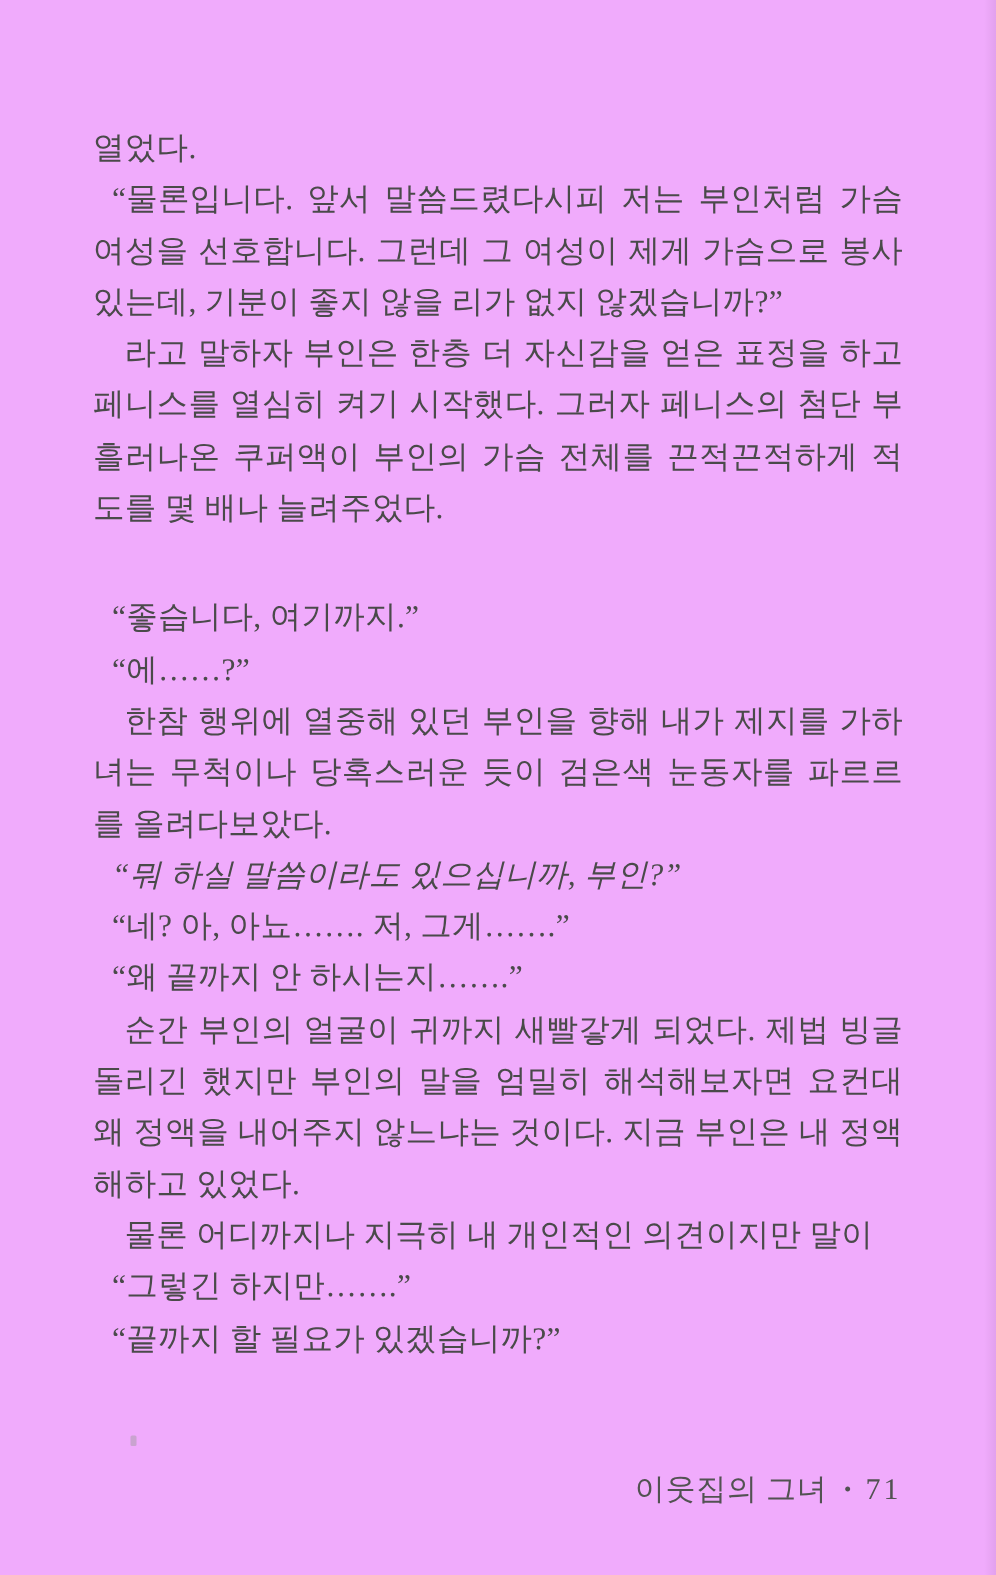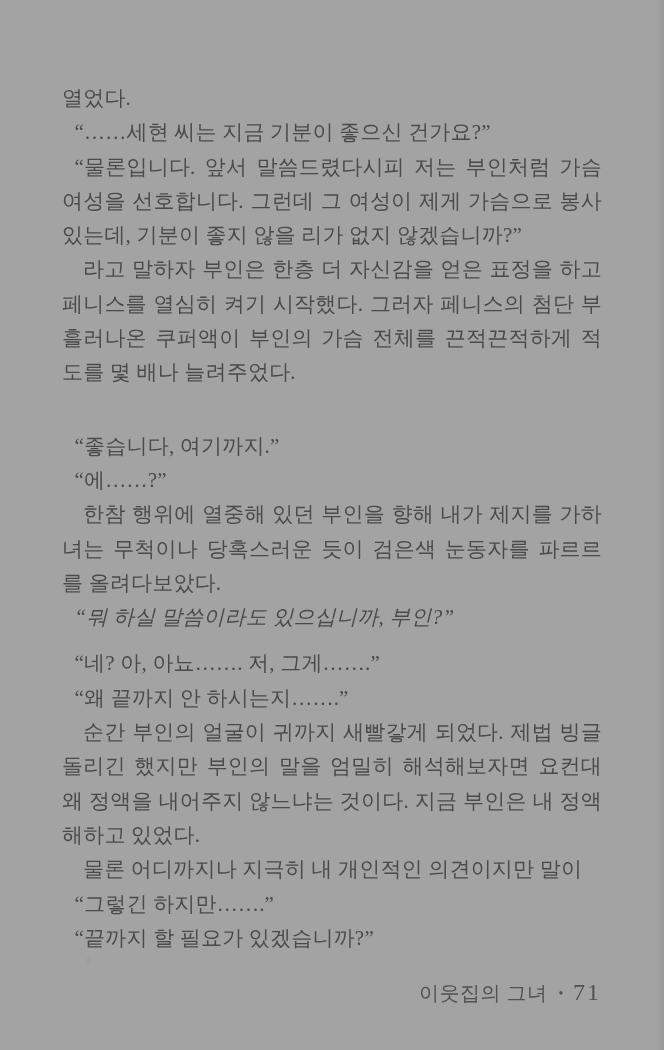--- a/index.html
+++ b/index.html
@@ -5,21 +5,21 @@
   html, body {
     margin: 0;
     padding: 0;
     background: #ffffff;
   }
   .page {
     position: relative;
     width: 664px;
     height: 1050px;
     margin: 0 auto;
-    background: #a3a3a3;
+    background: #f0abfc;
     overflow: hidden;
     font-family: "Liberation Serif", "DejaVu Serif", serif;
   }
   
   .page::after {
     content: "";
     position: absolute;
     top: 0; right: 0;
     width: 8px; height: 100%;
     background: linear-gradient(to right, rgba(0,0,0,0), rgba(0,0,0,0.06));
@@ -51,21 +51,21 @@
     letter-spacing: 0.5px;
     white-space: nowrap;
   }
   .footer .sep {
     display: inline-block;
     margin: 0 9px 0 11px;
     font-size: 14px;
     vertical-align: 2px;
   }
   .footer .pagenum {
-    font-size: 24px;
+    font-size: 20px;
     letter-spacing: 2px;
   }
   .speck {
     position: absolute;
     left: 87px;
     top: 957px;
     width: 4px;
     height: 7px;
     background: #9a9a9a;
     opacity: 0.45;
@@ -73,35 +73,34 @@
   }
 </style>
 </head>
 <body>
 
 <div class="page">
 
   <div class="body-text">
 
   <p class="line">열었다.</p>
-      <p class="line" style="text-indent: 0.6em;">“……세현 씨는 지금 기분이 좋으신 건가요?”</p>
       <p class="line justify" style="text-indent: 0.6em;">“물론입니다. 앞서 말씀드렸다시피 저는 부인처럼 가슴이 큰</p>
       <p class="line justify">여성을 선호합니다. 그런데 그 여성이 제게 가슴으로 봉사해주고</p>
       <p class="line">있는데, 기분이 좋지 않을 리가 없지 않겠습니까?”</p>
       <p class="line justify" style="text-indent: 1em;">라고 말하자 부인은 한층 더 자신감을 얻은 표정을 하고서 내</p>
       <p class="line justify">페니스를 열심히 켜기 시작했다. 그러자 페니스의 첨단 부분에서</p>
       <p class="line justify">흘러나온 쿠퍼액이 부인의 가슴 전체를 끈적끈적하게 적시며 감</p>
       <p class="line">도를 몇 배나 늘려주었다.</p>
       <p class="line" style="text-indent: 0.6em; margin-top: 39px;">“좋습니다, 여기까지.”</p>
       <p class="line" style="text-indent: 0.6em;">“에……?”</p>
       <p class="line justify" style="text-indent: 1em;">한참 행위에 열중해 있던 부인을 향해 내가 제지를 가하자, 그</p>
       <p class="line justify">녀는 무척이나 당혹스러운 듯이 검은색 눈동자를 파르르 떨며 나</p>
       <p class="line">를 올려다보았다.</p>
       <p class="line" style="text-indent: 0.6em; font-style: italic;">“뭐 하실 말씀이라도 있으십니까, 부인?”</p>
-      <p class="line" style="text-indent: 0.6em; margin-top: 12px;">“네? 아, 아뇨……. 저, 그게…….”</p>
+      <p class="line" style="text-indent: 0.6em;">“네? 아, 아뇨……. 저, 그게…….”</p>
       <p class="line" style="text-indent: 0.6em;">“왜 끝까지 안 하시는지…….”</p>
       <p class="line justify" style="text-indent: 1em;">순간 부인의 얼굴이 귀까지 새빨갛게 되었다. 제법 빙글빙글</p>
       <p class="line justify">돌리긴 했지만 부인의 말을 엄밀히 해석해보자면 요컨대 이거다.</p>
       <p class="line justify">왜 정액을 내어주지 않느냐는 것이다. 지금 부인은 내 정액을 원</p>
       <p class="line">해하고 있었다.</p>
       <p class="line" style="text-indent: 1em;">물론 어디까지나 지극히 내 개인적인 의견이지만 말이다.</p>
       <p class="line" style="text-indent: 0.6em;">“그렇긴 하지만…….”</p>
       <p class="line" style="text-indent: 0.6em;">“끝까지 할 필요가 있겠습니까?”</p>
     </div>
 

